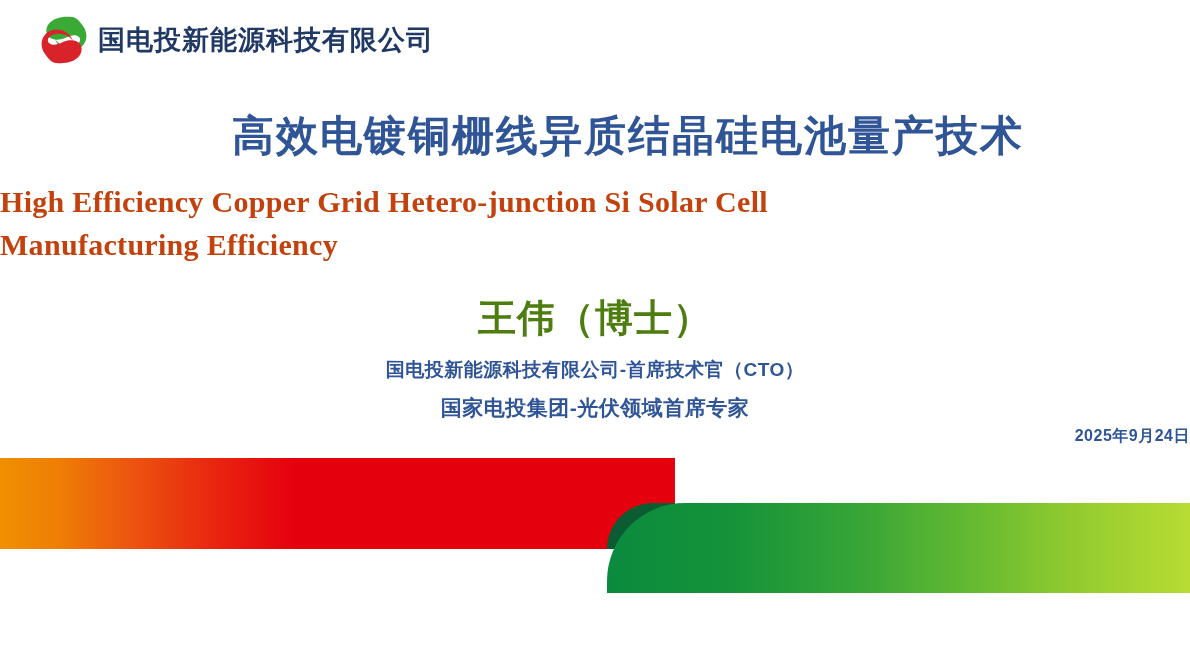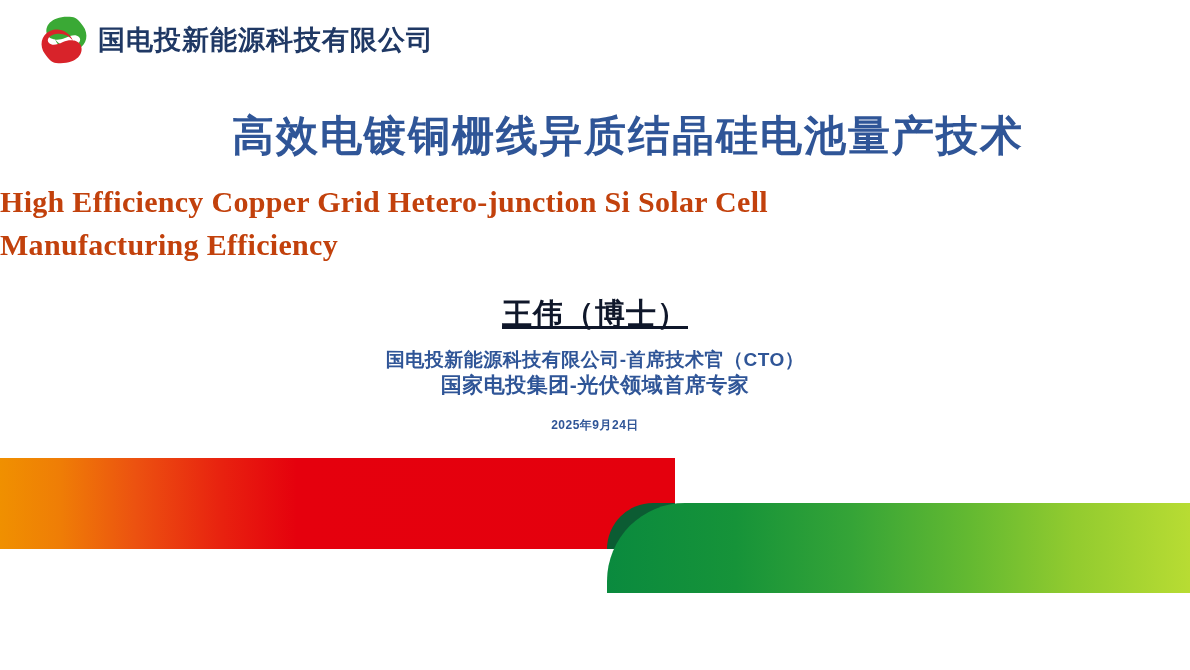--- a/index.html
+++ b/index.html
@@ -94,53 +94,53 @@
   
   .presenter {
     position: absolute;
     left: 0;
     top: 296px;
     width: 1190px;
     text-align: center;
   }
   .presenter-name {
     font-family: "Liberation Sans", sans-serif;
-    font-size: 30px;
-    font-weight: bold;
-    color: #0f172a;
+    font-size: 38px;
+    font-weight: bold;
+    color: #4d7c0f;
     letter-spacing: 1px;
     line-height: 1.2;
-    text-decoration: underline;
   }
   .presenter-role {
     font-family: "Liberation Sans", sans-serif;
     font-size: 19px;
     font-weight: bold;
     color: #2f5597;
     letter-spacing: 0.5px;
     margin-top: 16px;
     line-height: 1.25;
   }
   .presenter-role2 {
     font-family: "Liberation Sans", sans-serif;
     font-size: 21px;
     font-weight: bold;
     color: #2f5597;
     letter-spacing: 0.5px;
-    margin-top: 0;
+    margin-top: 14px;
     line-height: 1.25;
   }
   .presenter-date {
     font-family: "Liberation Sans", sans-serif;
-    font-size: 12px;
+    font-size: 16px;
     font-weight: bold;
     color: #2f5597;
     letter-spacing: 0.5px;
-    margin-top: 20px;
+    margin-top: 4px;
     line-height: 1.25;
+    text-align: right;
   }
 
   
   .bar-red {
     position: absolute;
     left: 0;
     top: 458px;
     width: 675px;
     height: 91px;
     background: linear-gradient(90deg, #f09000 0%, #ef7d06 9%, #ec5210 20%, #e8210f 33%, #e5000d 44%, #e4000d 100%);

